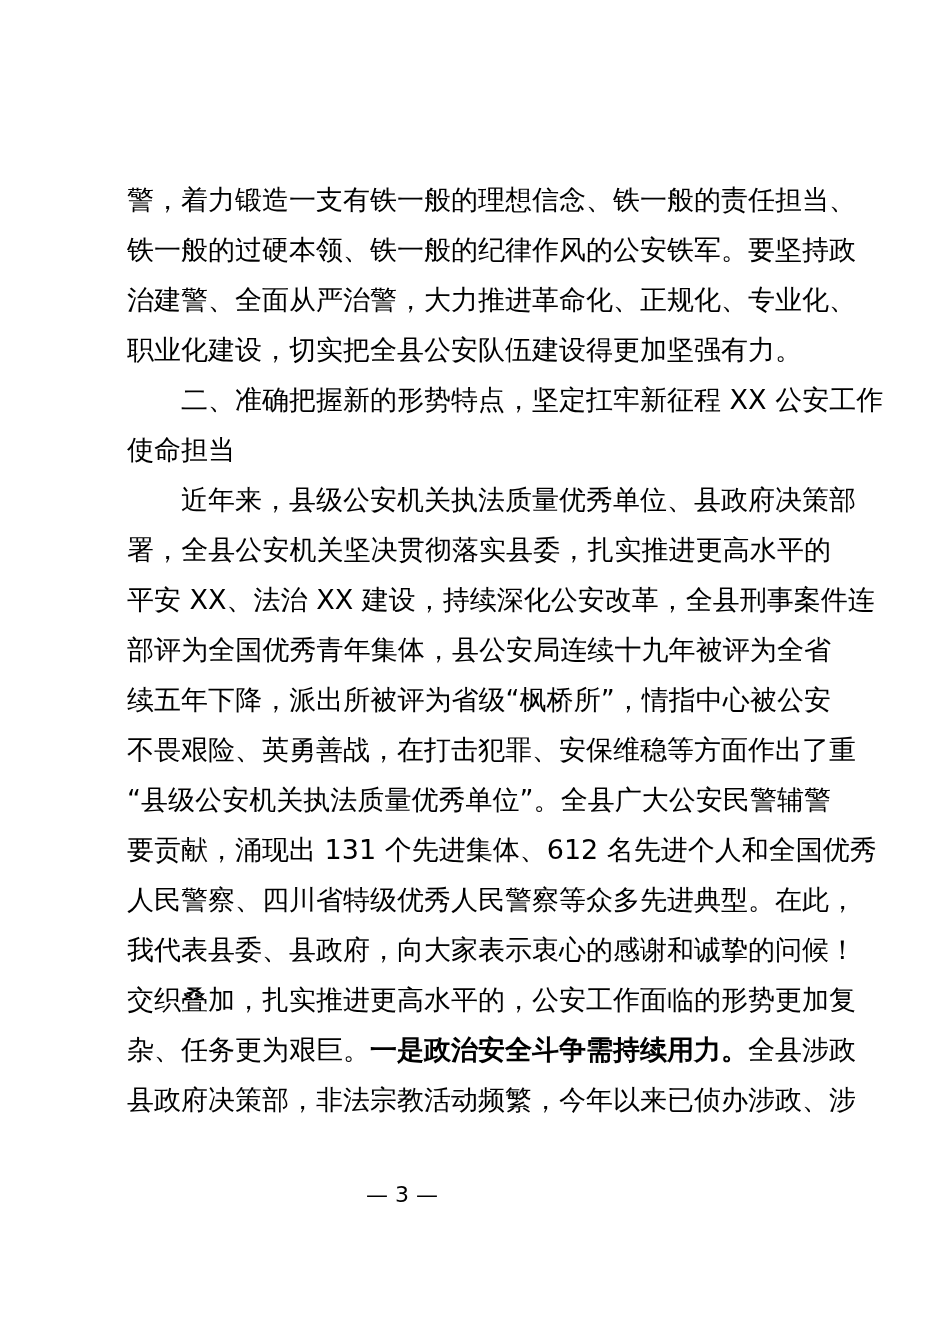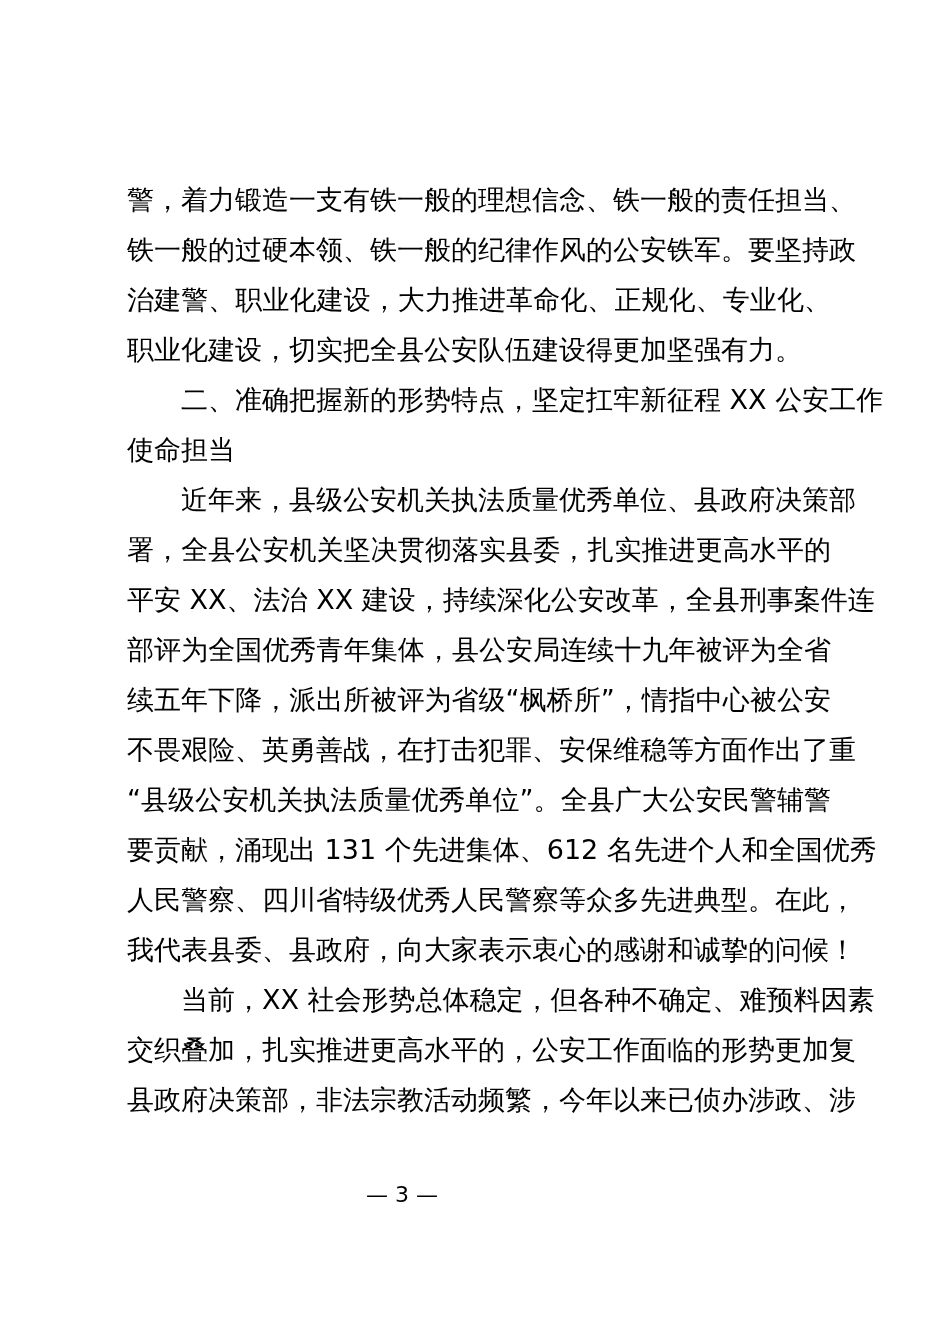--- a/index.html
+++ b/index.html
@@ -24,32 +24,32 @@
     font-family: "DejaVu Sans", "Liberation Sans", sans-serif; color: #000000;
   }
 </style>
 </head>
 <body>
 
 <div class="page">
   <div class="content">
     <div class="line">警，着力锻造一支有铁一般的理想信念、铁一般的责任担当、</div>
     <div class="line">铁一般的过硬本领、铁一般的纪律作风的公安铁军。要坚持政</div>
-    <div class="line">治建警、职业化建设，大力推进革命化、正规化、专业化、</div>
+    <div class="line">治建警、全面从严治警，大力推进革命化、正规化、专业化、</div>
     <div class="line last">职业化建设，切实把全县公安队伍建设得更加坚强有力。</div>
     <div class="line indent">二、准确把握新的形势特点，坚定扛牢新征程 XX 公安工作</div>
     <div class="line last">使命担当</div>
     <div class="line indent">近年来，县级公安机关执法质量优秀单位、县政府决策部</div>
     <div class="line">署，全县公安机关坚决贯彻落实县委，扎实推进更高水平的</div>
     <div class="line">平安 XX、法治 XX 建设，持续深化公安改革，全县刑事案件连</div>
     <div class="line">部评为全国优秀青年集体，县公安局连续十九年被评为全省</div>
     <div class="line">续五年下降，派出所被评为省级“枫桥所”，情指中心被公安</div>
     <div class="line">不畏艰险、英勇善战，在打击犯罪、安保维稳等方面作出了重</div>
     <div class="line">“县级公安机关执法质量优秀单位”。全县广大公安民警辅警</div>
     <div class="line">要贡献，涌现出 131 个先进集体、612 名先进个人和全国优秀</div>
     <div class="line">人民警察、四川省特级优秀人民警察等众多先进典型。在此，</div>
     <div class="line last">我代表县委、县政府，向大家表示衷心的感谢和诚挚的问候！</div>
-    <div class="line indent">当前，XX 社会形势总体稳定，但各种不确定、难预料因素</div>
     <div class="line">交织叠加，扎实推进更高水平的，公安工作面临的形势更加复</div>
+    <div class="line"><span>杂、任务更为艰巨。</span><span class="bold">一是政治安全斗争需持续用力。</span><span>全县涉政</span></div>
     <div class="line">县政府决策部，非法宗教活动频繁，今年以来已侦办涉政、涉</div>
   </div>
   <div class="page-number">— 3 —</div>
 </div>
 
 </body></html>

